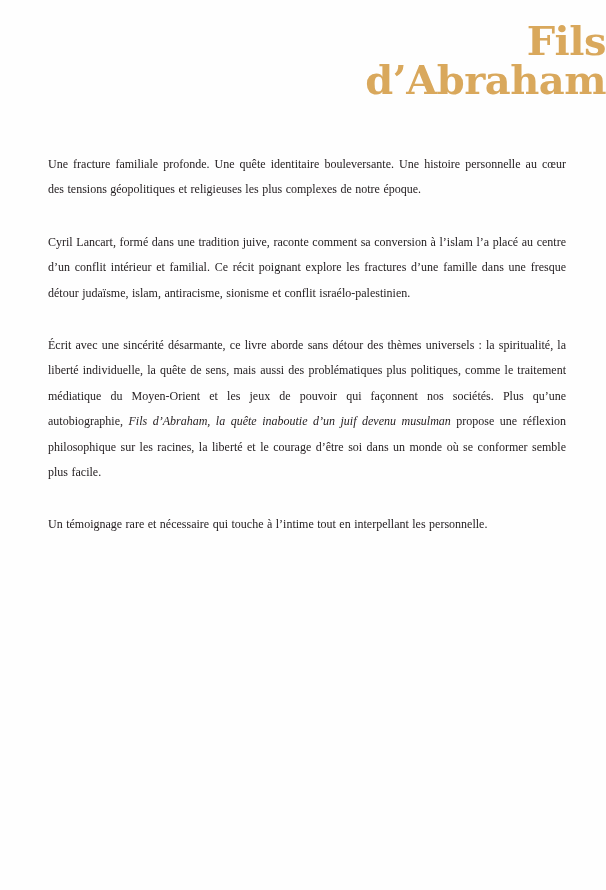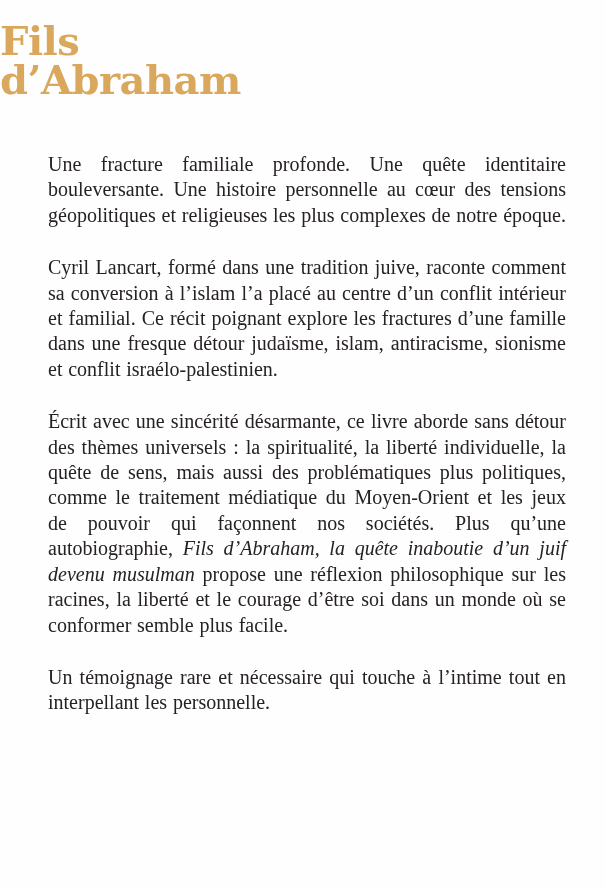--- a/index.html
+++ b/index.html
@@ -10,21 +10,21 @@
     overflow: hidden;
   }
   .page {
     position: relative;
     width: 606px;
     height: 890px;
     background: #fefefe;
     overflow: hidden;
   }
   .masthead {
-    text-align: left;
+    text-align: right;
     padding-top: 21px;
   }
   .book-title {
     font-family: "DejaVu Serif", serif;
     font-weight: 700;
     font-size: 40px;
     line-height: 39px;
     letter-spacing: -0.5px;
     color: #d9a85c;
   }
@@ -34,21 +34,21 @@
     font-size: 17.5px;
     line-height: 20px;
     color: #242122;
   }
   .content {
     margin-left: 48px;
     margin-top: 53px;
     width: 518px;
   }
   .content p {
-    font-size: 20px;
+    font-size: 12px;
     line-height: 25.4px;
     text-align: justify;
     text-align-last: left;
     color: #262123;
     margin-bottom: 27px;
     word-spacing: 0.04em;
     hyphens: none;
   }
   .content p:last-child { margin-bottom: 0; }
   .book-ref { font-style: italic; }

